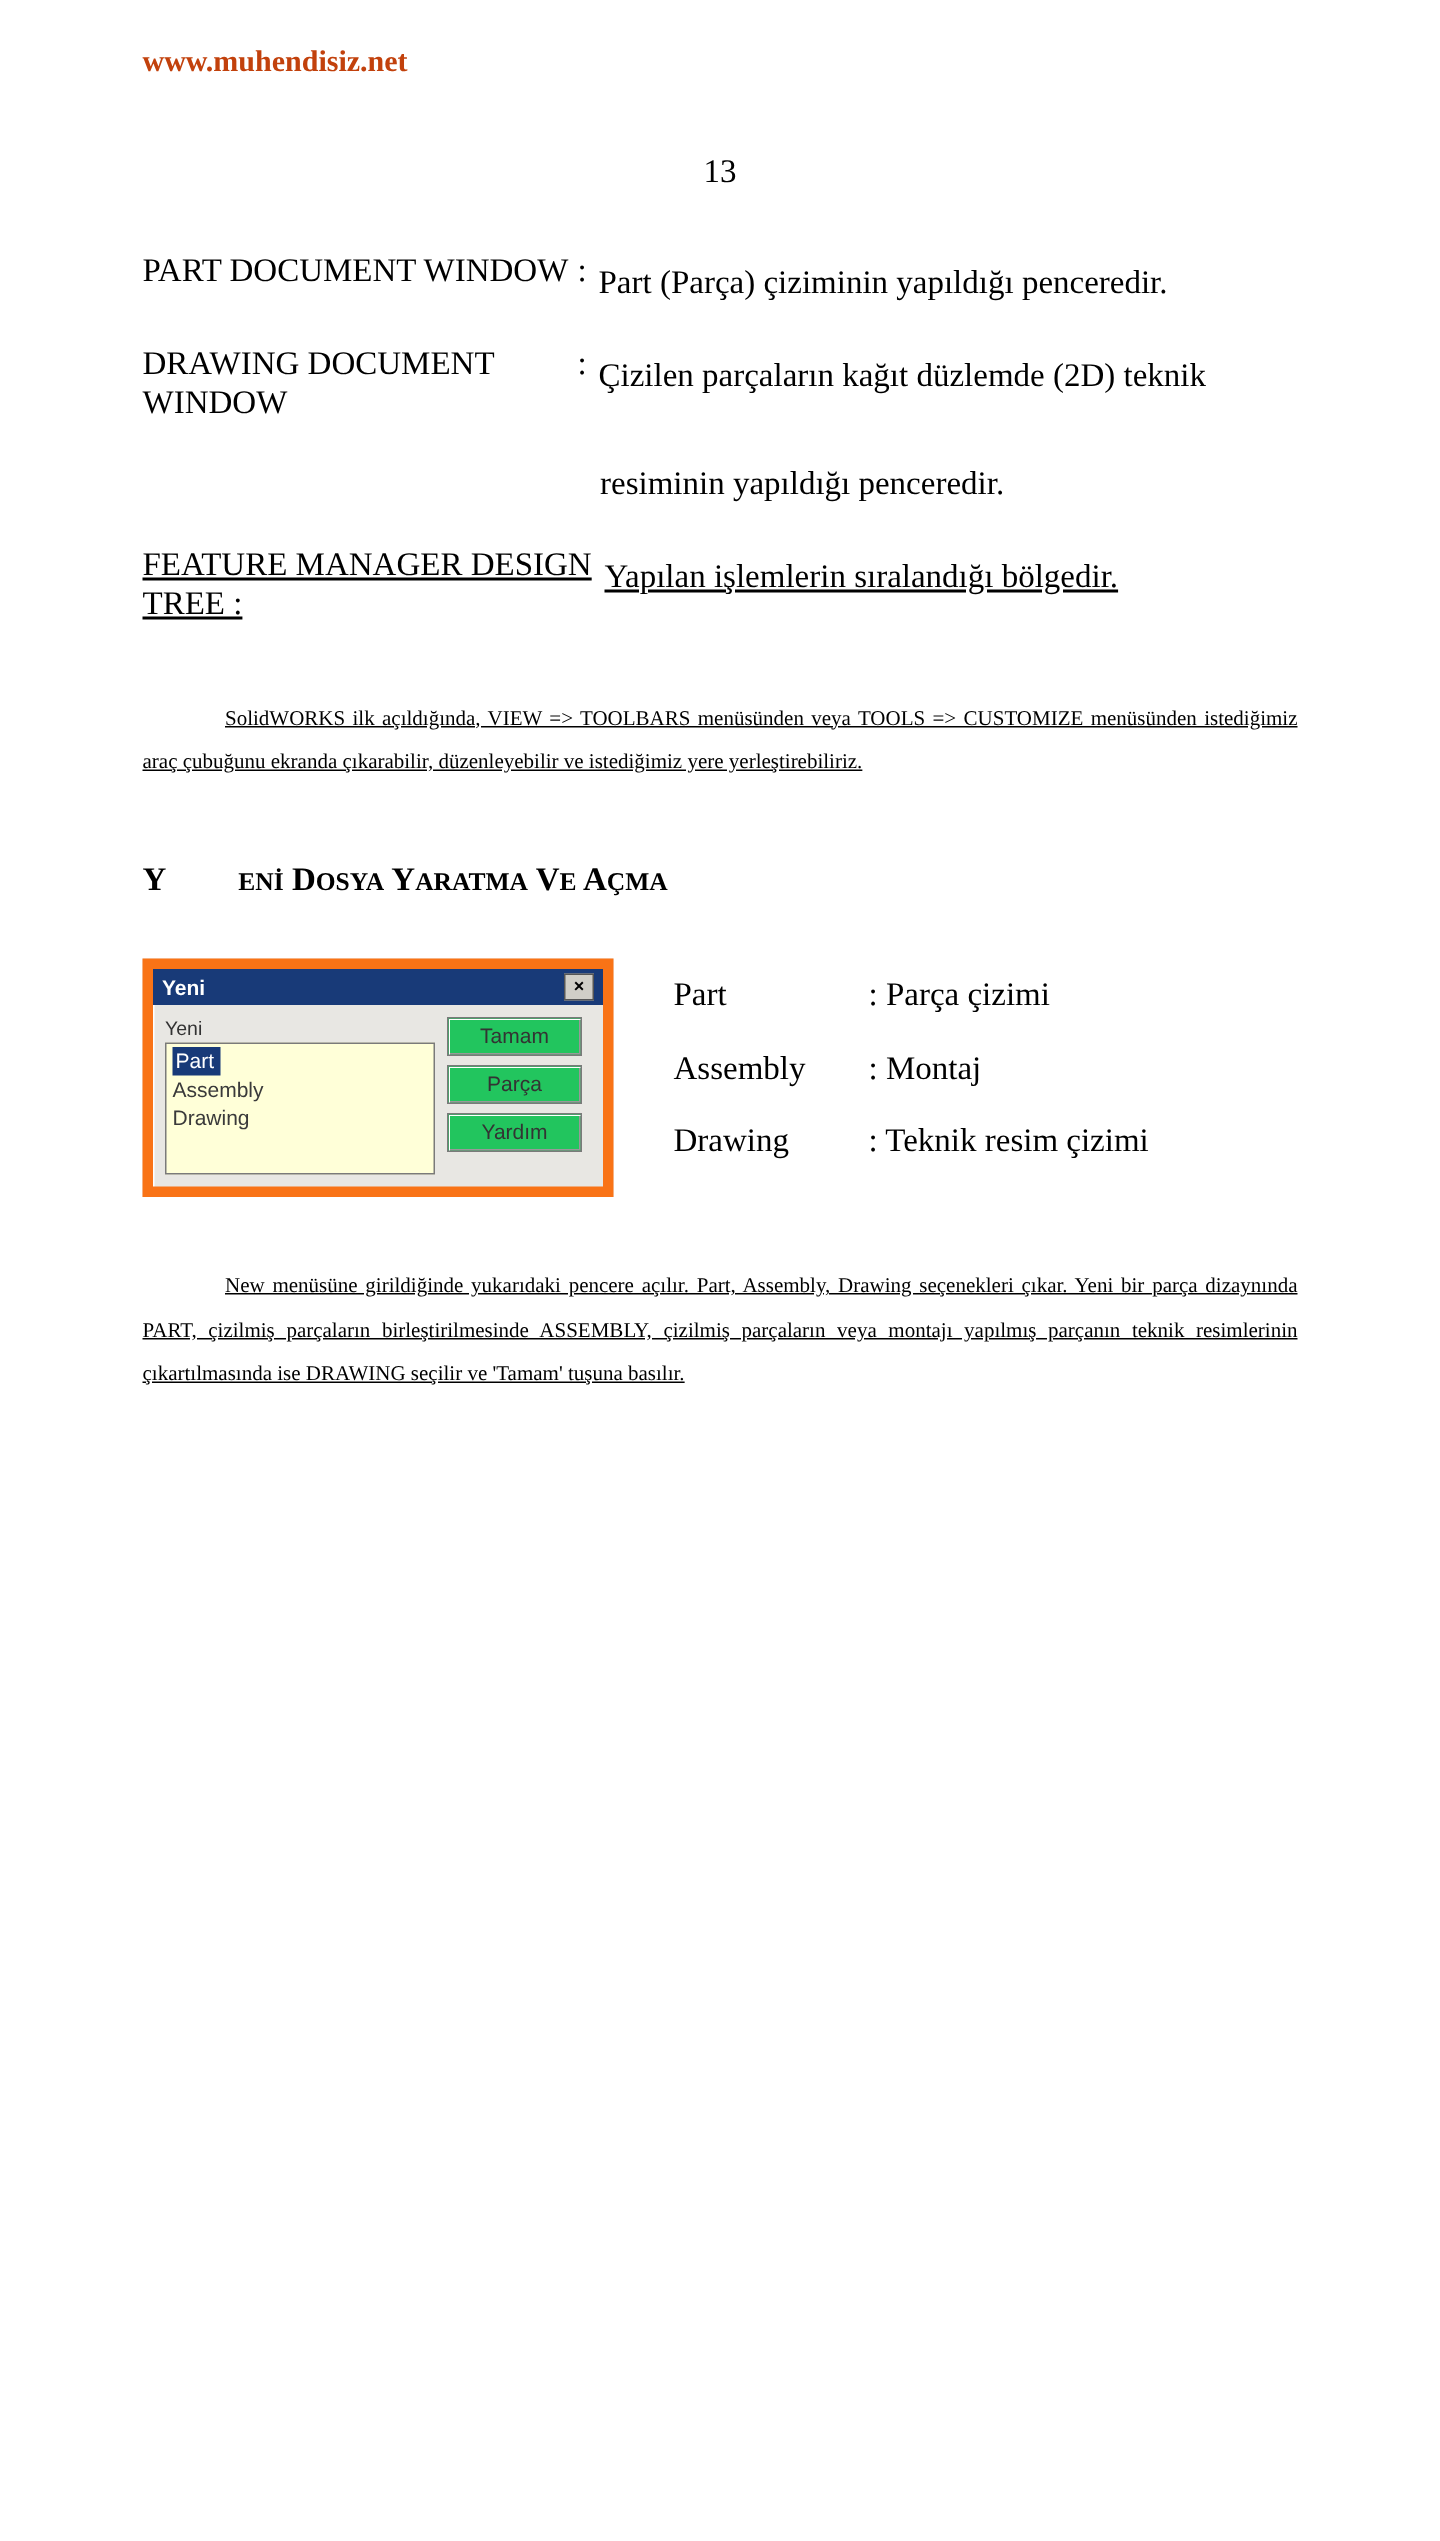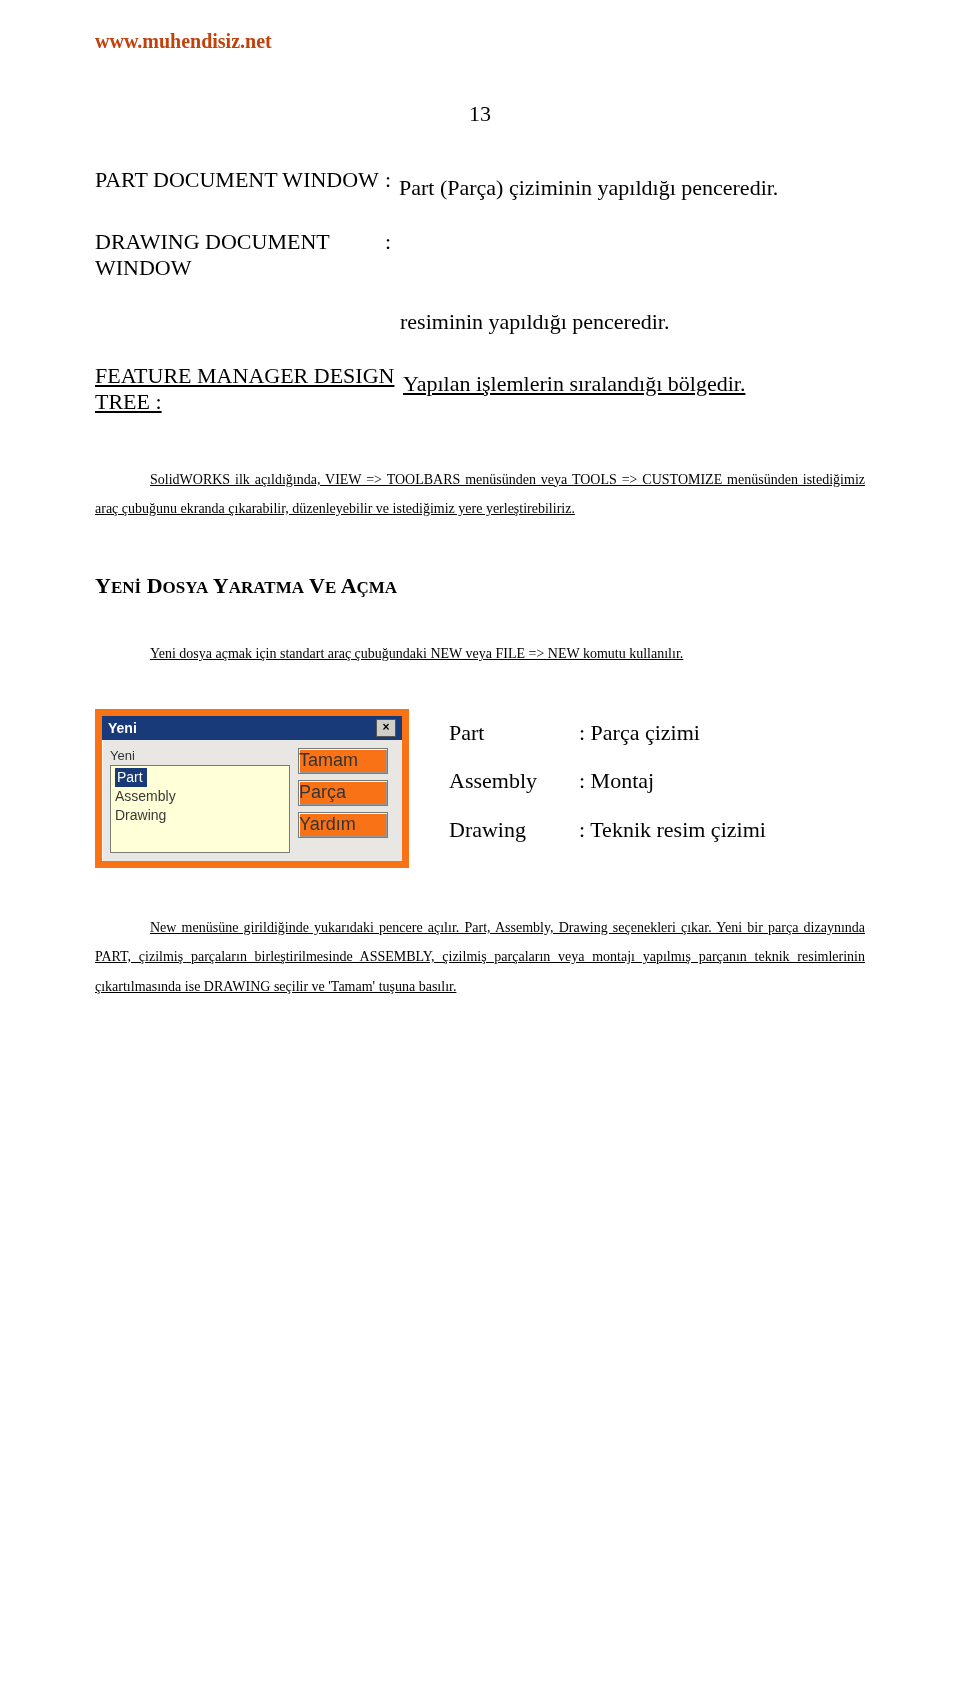--- a/index.html
+++ b/index.html
@@ -122,24 +122,25 @@
     min-width: 28px;
   }
   .dlg-btns {
     display: flex;
     flex-direction: column;
     gap: 6px;
   }
   .dlg-btn {
     width: 88px;
     height: 24px;
-    background: #f97316;
+    background: #22c55e;
     border: 1px solid #7a7a7a;
-    font-size: 18px;
+    font-size: 14px;
     color: #333;
+    text-align: center;
     line-height: 23px;
     box-shadow: 1px 1px 0 #fff inset, -1px -1px 0 #999 inset;
   }
   .opt-defs {
     font-size: 22px;
     line-height: 2.2;
   }
   .opt-row {
     display: flex;
   }
@@ -161,36 +162,36 @@
 
   <div class="def-row">
     <span class="def-term">PART DOCUMENT WINDOW</span>
     <span class="def-sep">:&nbsp;</span>
     <span class="def-val">Part (Parça) çiziminin yapıldığı penceredir.</span>
   </div>
 
   <div class="def-row">
     <span class="def-term">DRAWING DOCUMENT WINDOW</span>
     <span class="def-sep">:&nbsp;</span>
+    <span class="def-val">Çizilen parçaların kağıt düzlemde (2D) teknik</span>
   </div>
 
   <div class="indent-continuation">resiminin yapıldığı penceredir.</div>
 
   <div class="def-row" style="margin-bottom:10px;text-decoration:underline;">
     <span class="def-term" style="flex:0 0 308px;">FEATURE MANAGER DESIGN TREE :</span>
     <span class="def-val">Yapılan işlemlerin sıralandığı bölgedir.</span>
   </div>
 
   <p class="para" style="margin-top:50px;">SolidWORKS ilk açıldığında, VIEW =&gt; TOOLBARS menüsünden veya TOOLS =&gt; CUSTOMIZE menüsünden istediğimiz araç çubuğunu ekranda çıkarabilir, düzenleyebilir ve istediğimiz yere yerleştirebiliriz.</p>
 
   <div class="smallcaps-title">
-    <span>Y</span><span style="font-size:17px;">ENİ</span><span> D</span><span style="font-size:17px;">OSYA</span><span> Y</span><span style="font-size:17px;">ARATMA</span><span> V</span><span style="font-size:17px;">E</span><span> A</span><span style="font-size:17px;">ÇMA</span>
-  </div>
-
-  <p class="para">Yeni dosya açmak için standart araç çubuğundaki NEW veya FILE =&gt; NEW komutu kullanılır.</p>
+    <span>Y</span><span style="font-size:17px;margin-left:48px;">ENİ</span><span> D</span><span style="font-size:17px;">OSYA</span><span> Y</span><span style="font-size:17px;">ARATMA</span><span> V</span><span style="font-size:17px;">E</span><span> A</span><span style="font-size:17px;">ÇMA</span>
+  </div>
+
 
   <div class="fig-section">
 
     <div class="dialog">
       <div class="dialog-titlebar">
         <span>Yeni</span>
         <span class="dialog-close">×</span>
       </div>
       <div class="dialog-body">
         <div>

